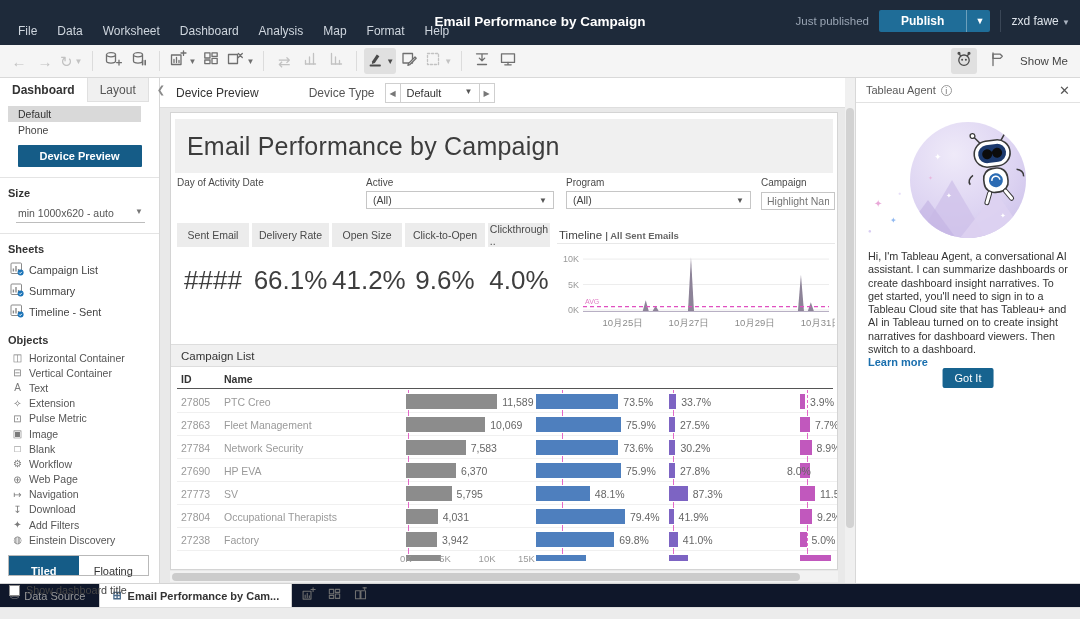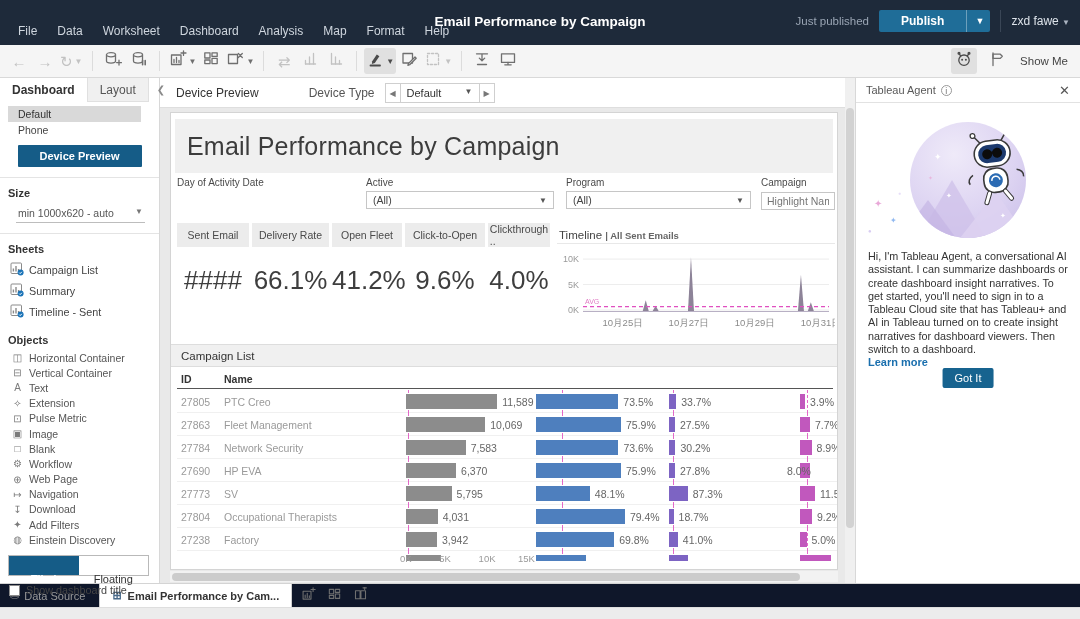--- a/index.html
+++ b/index.html
@@ -51,21 +51,21 @@
   .sb-device-phone { padding:2px 0 2px 18px; font-size:10.5px; color:#444; }
   .sb-devpreview { display:block; margin:7px auto 0; width:124px; background:#155c87; color:#fff; font-size:11px; font-weight:bold; text-align:center; padding:5px 0; border-radius:1px; }
   .sb-hr { border-top:1px solid #e4e4e4; margin:10px 0 0 0; }
   .sb-h { font-weight:bold; font-size:11px; color:#333; padding:9px 0 4px 8px; }
   .sb-size-dd { margin:2px 14px 0 16px; border-bottom:1px solid #bdbdbd; display:flex; justify-content:space-between; font-size:10.5px; color:#555; padding:2px 2px 3px 2px; }
   .sb-size-dd .caret { font-size:8px; color:#777; }
   .sheet-item { display:flex; align-items:center; gap:5px; padding:2.5px 0 2.5px 10px; font-size:10.8px; color:#444; }
   .obj-item { display:flex; align-items:center; gap:4px; padding:1.6px 0 1.6px 10px; font-size:10.5px; color:#555; }
   .obj-ic { width:15px; text-align:center; color:#7b7b7b; font-size:10px; }
   .seg { display:flex; margin:8px 10px 0 8px; border:1px solid #b9b9b9; height:21px; }
-  .seg > div { flex:1; text-align:center; font-size:11px; padding-top:17px; }
+  .seg > div { flex:1; text-align:center; font-size:11px; padding-top:9px; }
   .seg .on { background:#155c87; color:#fff; font-weight:bold; }
   .sb-check { display:flex; align-items:center; gap:6px; padding:8px 0 0 9px; font-size:10.8px; color:#444; }
   .cbox { width:11px; height:11px; border:1px solid #8a8a8a; background:#fff; }
 
   
   .preview-bar { height:30px; background:#fff; border-bottom:1px solid #dedede; display:flex; align-items:center; gap:10px; padding-left:16px; font-size:12px; color:#333; flex:none; }
   .dt-label { color:#555; margin-left:40px; }
   .dt-group { display:flex; align-items:center; }
   .dt-arrow { border:1px solid #cfcfcf; background:#fff; width:16px; height:20px; text-align:center; font-size:8px; color:#777; padding-top:5px; }
   .dt-select { border:1px solid #cfcfcf; border-left:none; border-right:none; height:20px; width:78px; display:flex; justify-content:space-between; padding:3px 6px; font-size:11px; color:#333; }
@@ -442,21 +442,21 @@
             </div>
           </div>
           <div class="flt" style="left:590px;width:74px;">
             <div class="flt-label">Campaign</div>
             <input class="flt-input" placeholder="Highlight Name" style="">
           </div>
 
           <div class="kpi-tabs" id="kpi-tabs">
               <div class="kpi-tab" style="width: 72px;">Sent Email</div>
               <div class="kpi-tab" style="width: 77px;">Delivery Rate</div>
-              <div class="kpi-tab" style="width: 70px;">Open Fleet</div>
+              <div class="kpi-tab" style="width: 70px;">Open Size</div>
               <div class="kpi-tab" style="width: 80px;">Click-to-Open</div>
               <div class="kpi-tab" style="width: 62px;">Clickthrough ..</div>
             </div>
           <div class="kpi-nums" id="kpi-nums">
               <div class="kpi-num" style="width: 72px;">####</div>
               <div class="kpi-num" style="width: 77px;">66.1%</div>
               <div class="kpi-num" style="width: 70px;">41.2%</div>
               <div class="kpi-num" style="width: 80px;">9.6%</div>
               <div class="kpi-num" style="width: 62px;">4.0%</div>
             </div>
@@ -583,21 +583,21 @@
                 <div class="refline" style="left: 385px;"></div>
                 <div class="refline" style="left: 496px;"></div>
                 <div class="refline" style="left: 630px;"></div>
                 <div class="cell-id">27804</div>
                 <div class="cell-name">Occupational Therapists</div>
                 <div class="bar" style="left: 229px; width: 31.7105px; background: rgb(140, 140, 140);"></div>
                 <div class="bar-label" style="left: 265.711px;">4,031</div>
                 <div class="bar" style="left: 359px; width: 88.928px; background: rgb(78, 127, 190);"></div>
                 <div class="bar-label" style="left: 452.928px;">79.4%</div>
                 <div class="bar" style="left: 492px; width: 4.6225px; background: rgb(125, 100, 195);"></div>
-                <div class="bar-label" style="left: 501.623px;">18.7%</div>
+                <div class="bar-label" style="left: 501.623px;">41.9%</div>
                 <div class="bar" style="left: 623px; width: 11.96px; background: rgb(193, 88, 189);"></div>
                 <div class="bar-label" style="left: 639.96px;">9.2%</div>
               </div>
               <div class="cl-row">
                 <div class="refline" style="left: 231px;"></div>
                 <div class="refline" style="left: 385px;"></div>
                 <div class="refline" style="left: 496px;"></div>
                 <div class="refline" style="left: 630px;"></div>
                 <div class="cell-id">27238</div>
                 <div class="cell-name">Factory</div>

